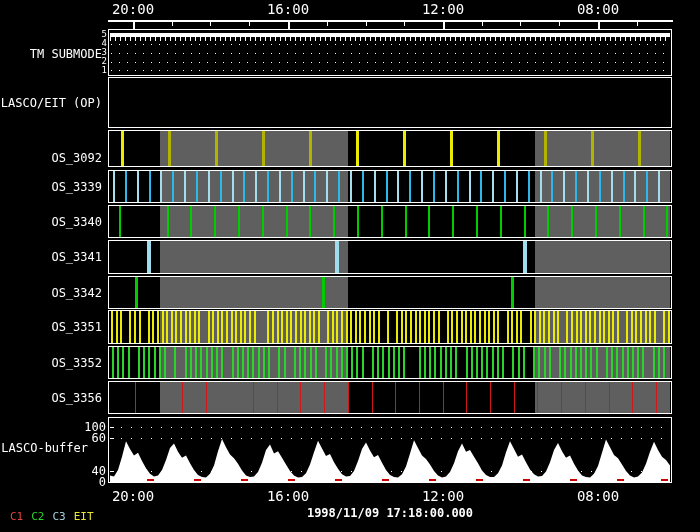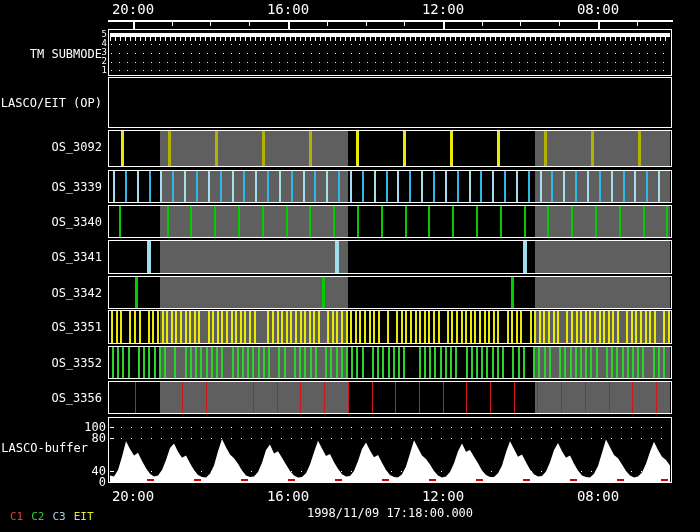--- a/index.html
+++ b/index.html
@@ -16,21 +16,21 @@
            background-image:repeating-linear-gradient(to right,#fff 0 1px,transparent 1px 8px);}
   .dotline10{position:absolute;height:1px;left:2px;right:2px;
            background-image:repeating-linear-gradient(to right,#fff 0 1px,transparent 1px 10px);}
   .tmbar{position:absolute;left:1px;right:1px;top:3px;height:4px;background:#fff;}
   .tmcomb{position:absolute;left:1px;right:1px;top:7px;height:4px;
           background-image:repeating-linear-gradient(to right,#fff 0 1px,transparent 1px 5px);}
   .tmdigit{position:absolute;left:94px;width:13px;text-align:right;font-size:9px;line-height:9px;}
   .ylab{position:absolute;left:56px;width:50px;text-align:right;font-size:12px;line-height:12px;}
   .sidetick{position:absolute;width:4px;height:1px;background:#fff;left:1px;}
   .redmark{position:absolute;height:2px;bottom:1px;background:#cc0000;}
-  .datetime{position:absolute;left:240px;top:506px;width:300px;text-align:center;font-size:12px;line-height:14px;}
+  .datetime{position:absolute;left:240px;top:506px;width:300px;text-align:center;font-size:12px;line-height:14px;font-weight:bold;}
   .legend{position:absolute;left:10px;top:511px;font-size:11px;line-height:12px;}
   .legend span{display:inline-block;margin-right:8px;}
   svg{position:absolute;left:0;top:0;}
 </style>
 </head>
 <body>
 
 <div class="screen">
 
   <div id="top-labels">
@@ -71,21 +71,21 @@
       <div class="tmdigit" style="top: 39px;">4</div>
       <div class="tmdigit" style="top: 48px;">3</div>
       <div class="tmdigit" style="top: 57px;">2</div>
       <div class="tmdigit" style="top: 66px;">1</div>
     </div>
 
   <div class="rlabel" style="top:97px;">LASCO/EIT (OP)</div>
   <div class="box" style="top:77px;height:51px;"></div>
 
   <div id="rows">
-      <div class="rlabel" style="top: 141px;">OS_3092</div>
+      <div class="rlabel" style="top: 152px;">OS_3092</div>
       <div class="box" style="top: 130px; height: 37px;">
         <div class="seg" style="left: 51px; width: 188px;"></div>
         <div class="seg" style="left: 426px; width: 135px;"></div>
         <div class="tick" style="left: 12px; width: 3px; background: rgb(235, 235, 0);"></div>
         <div class="tick" style="left: 59px; width: 3px; background: rgb(178, 178, 0);"></div>
         <div class="tick" style="left: 106px; width: 3px; background: rgb(178, 178, 0);"></div>
         <div class="tick" style="left: 153px; width: 3px; background: rgb(178, 178, 0);"></div>
         <div class="tick" style="left: 200px; width: 3px; background: rgb(178, 178, 0);"></div>
         <div class="tick" style="left: 247px; width: 3px; background: rgb(235, 235, 0);"></div>
         <div class="tick" style="left: 294px; width: 3px; background: rgb(235, 235, 0);"></div>
@@ -424,21 +424,21 @@
         <div class="tick" style="left: 476px; width: 1px; background: rgb(208, 24, 24);"></div>
         <div class="tick" style="left: 500px; width: 1px; background: rgb(208, 24, 24);"></div>
         <div class="tick" style="left: 523px; width: 1px; background: rgb(208, 24, 24);"></div>
         <div class="tick" style="left: 547px; width: 1px; background: rgb(208, 24, 24);"></div>
       </div>
     </div>
 
   <div class="rlabel" style="top:442px;width:88px;">LASCO-buffer</div>
   <div id="buf-yticks">
       <div class="ylab" style="top: 421px;">100</div>
-      <div class="ylab" style="top: 432px;">80</div>
+      <div class="ylab" style="top: 432px;">60</div>
       <div class="ylab" style="top: 465px;">40</div>
       <div class="ylab" style="top: 476px;">0</div>
     </div>
   <div class="box" id="buf-panel" style="top:417px;height:66px;">
       <div class="dotline10" style="top: 9px;"></div>
       <div class="dotline10" style="top: 20px;"></div>
       <div class="dotline10" style="top: 53px;"></div>
       <div class="sidetick" style="top: 9px;"></div>
       <div class="sidetick" style="top: 20px;"></div>
       <div class="sidetick" style="top: 53px;"></div>

